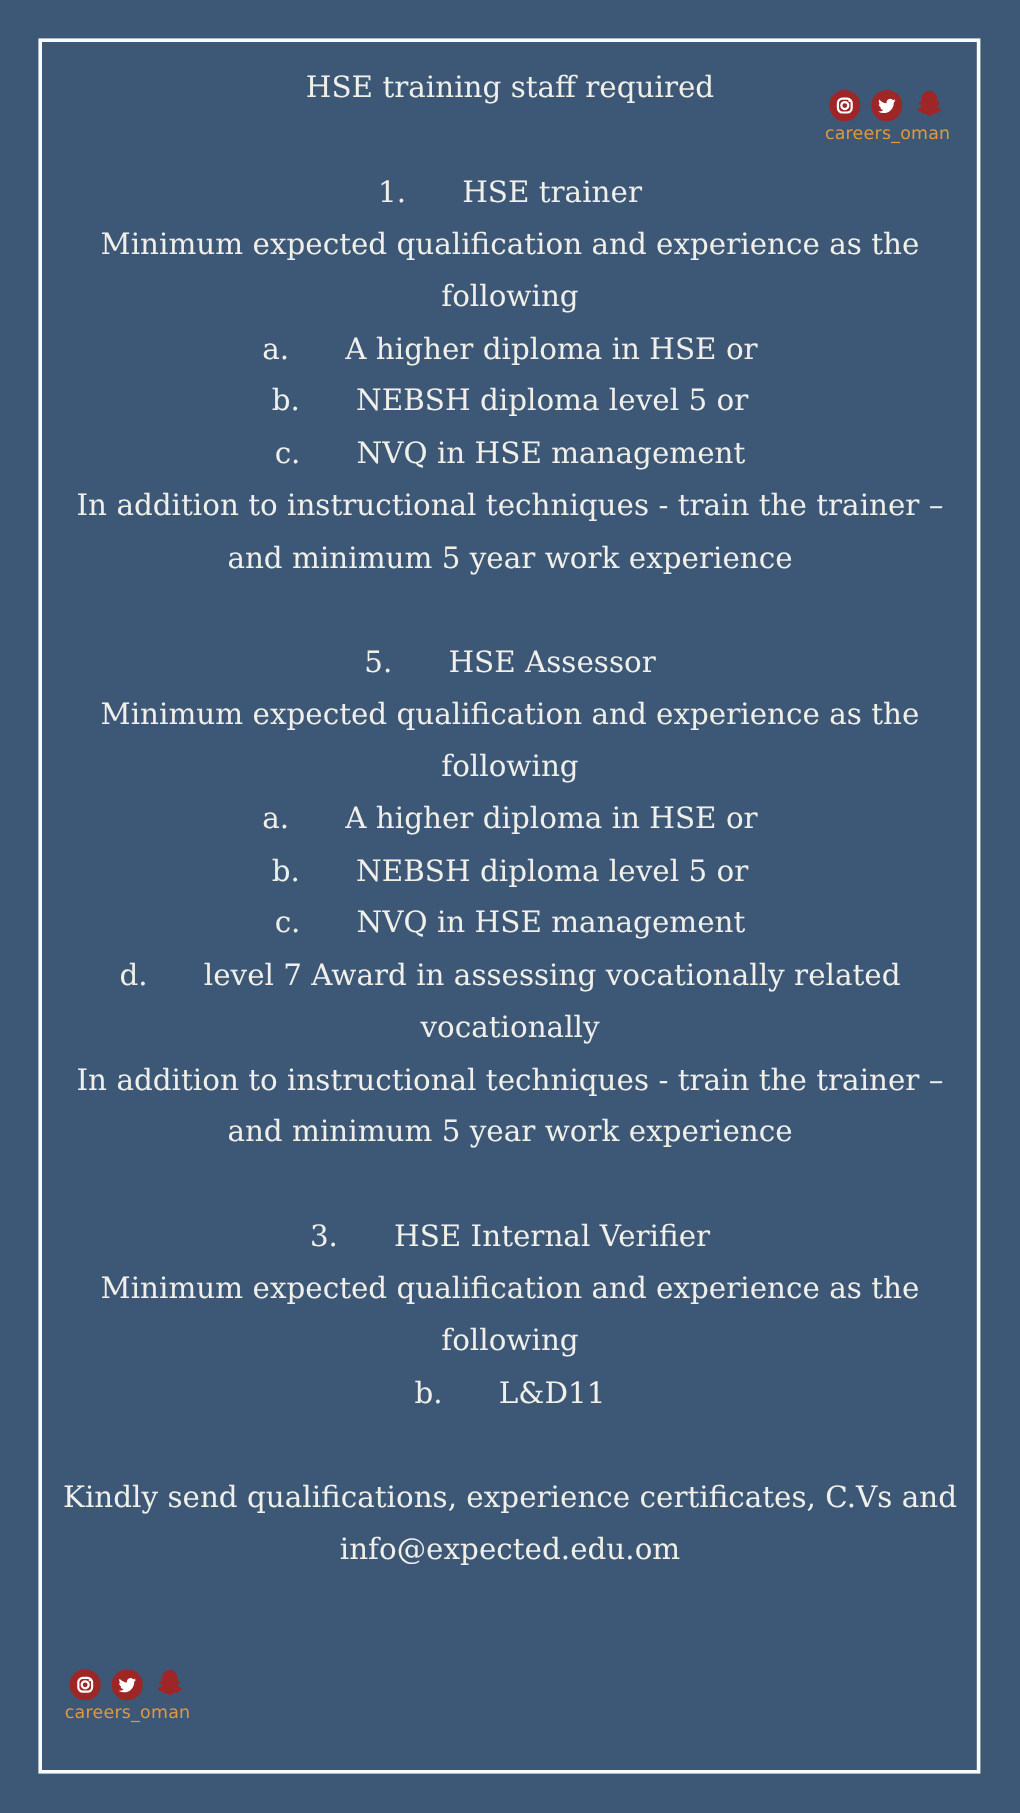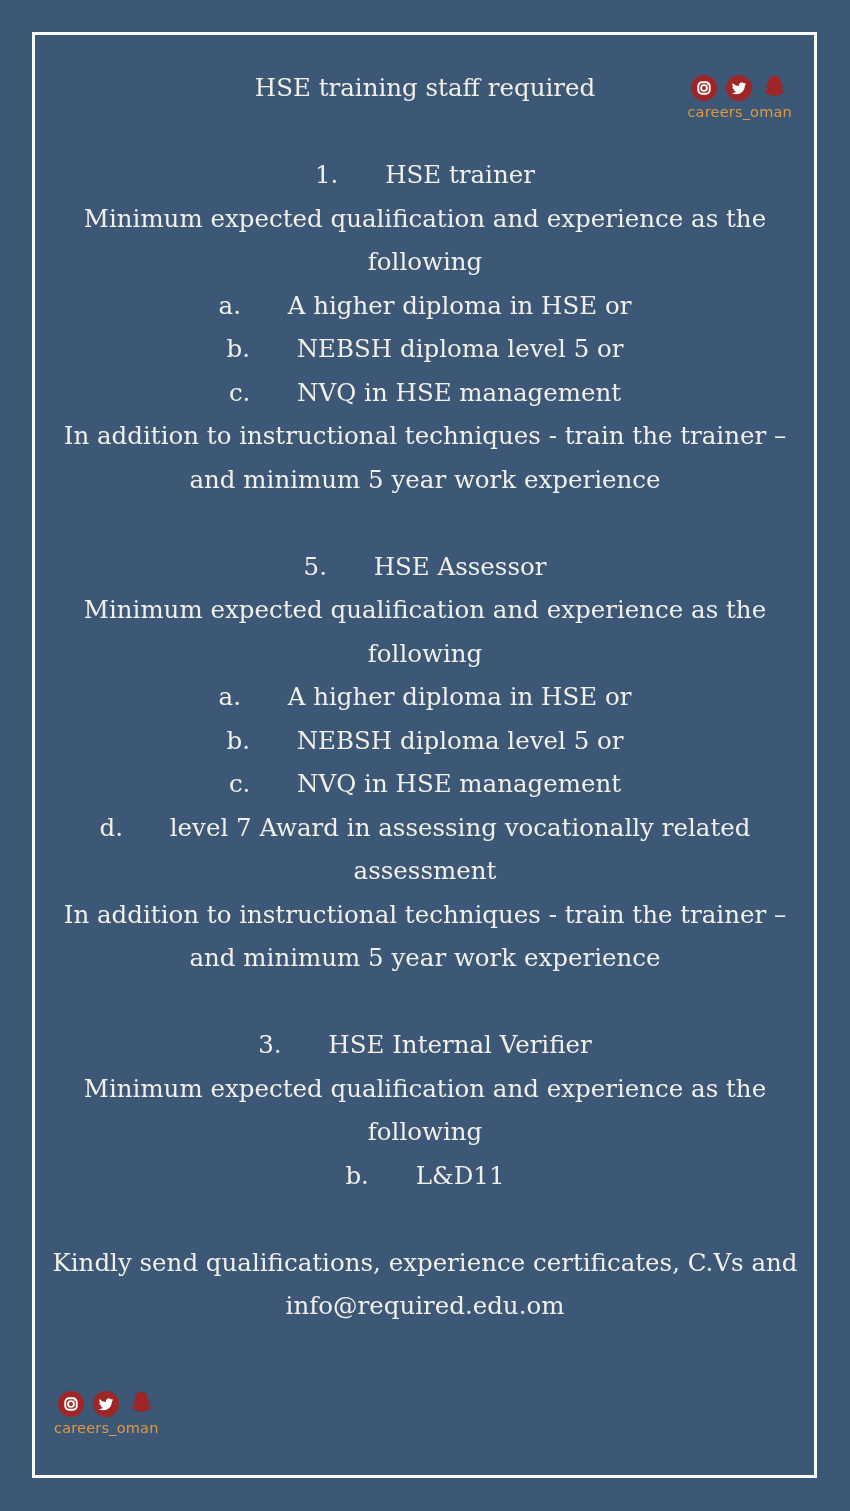--- a/index.html
+++ b/index.html
@@ -11,21 +11,21 @@
     font-family:"DejaVu Serif", serif;
   }
   .frame {
     position:absolute;
     top:32px; left:32px; right:33px; bottom:33px;
     border:3px solid #fafcfa;
     pointer-events:none;
   }
   .content {
     position:absolute;
-    top:66px; left:36px; right:36px;
+    top:51px; left:36px; right:36px;
     text-align:center;
     color:#f0efe9;
     font-size:24.5px;
     line-height:43.5px;
   }
   .line {
     min-height:43.5px;
     white-space:pre-wrap;
   }
   .page-title { white-space:pre-wrap; }
@@ -68,31 +68,31 @@
   <div class="line">In addition to instructional techniques - train the trainer –</div>
   <div class="line">and minimum 5 year work experience</div>
   <div class="line"></div>
   <div class="line">5.      HSE Assessor</div>
   <div class="line">Minimum expected qualification and experience as the</div>
   <div class="line">following</div>
   <div class="line">a.      A higher diploma in HSE or</div>
   <div class="line">b.      NEBSH diploma level 5 or</div>
   <div class="line">c.      NVQ in HSE management</div>
   <div class="line">d.      level 7 Award in assessing vocationally related</div>
-  <div class="line">assessment</div>
+  <div class="line">vocationally</div>
   <div class="line">In addition to instructional techniques - train the trainer –</div>
   <div class="line">and minimum 5 year work experience</div>
   <div class="line"></div>
   <div class="line">3.      HSE Internal Verifier</div>
   <div class="line">Minimum expected qualification and experience as the</div>
   <div class="line">following</div>
   <div class="line">b.      L&amp;D11</div>
   <div class="line"></div>
   <div class="line">Kindly send qualifications, experience certificates, C.Vs and</div>
-  <div class="line">info@required.edu.om</div>
+  <div class="line">info@expected.edu.om</div>
 </div>
 
 <div class="social social-top">
   <div class="icons">
     <span class="icon">
       <svg width="26" height="26" viewBox="0 0 24 24">
         <circle cx="12" cy="12" r="12" fill="#9f2626"></circle>
         <rect x="6.7" y="6.7" width="10.6" height="10.6" rx="3.4" fill="none" stroke="#ffffff" stroke-width="1.7"></rect>
         <circle cx="12" cy="12" r="2.7" fill="none" stroke="#ffffff" stroke-width="1.7"></circle>
         <circle cx="15.7" cy="8.3" r="1" fill="#ffffff"></circle>

